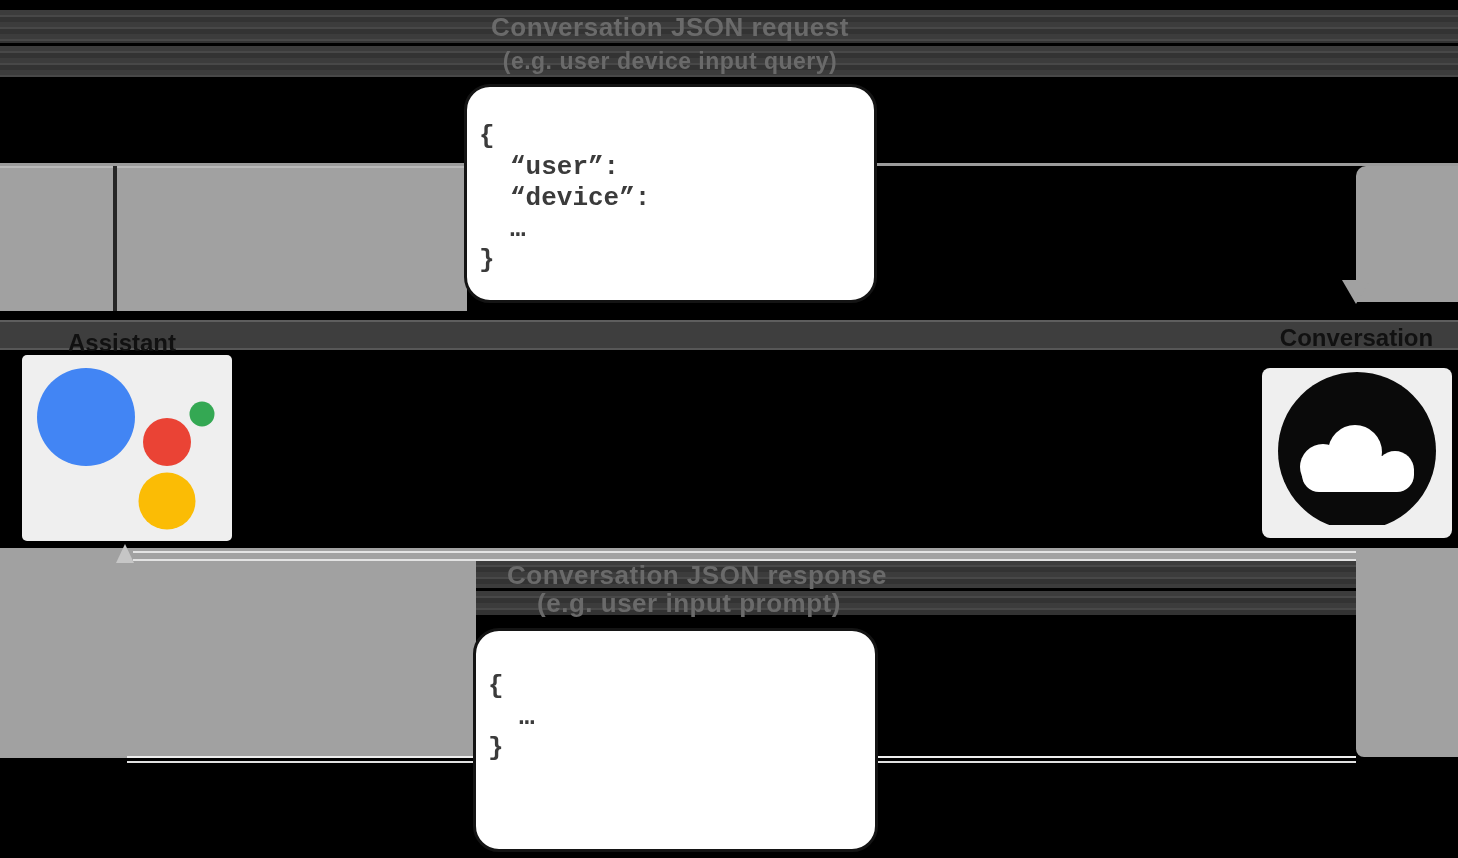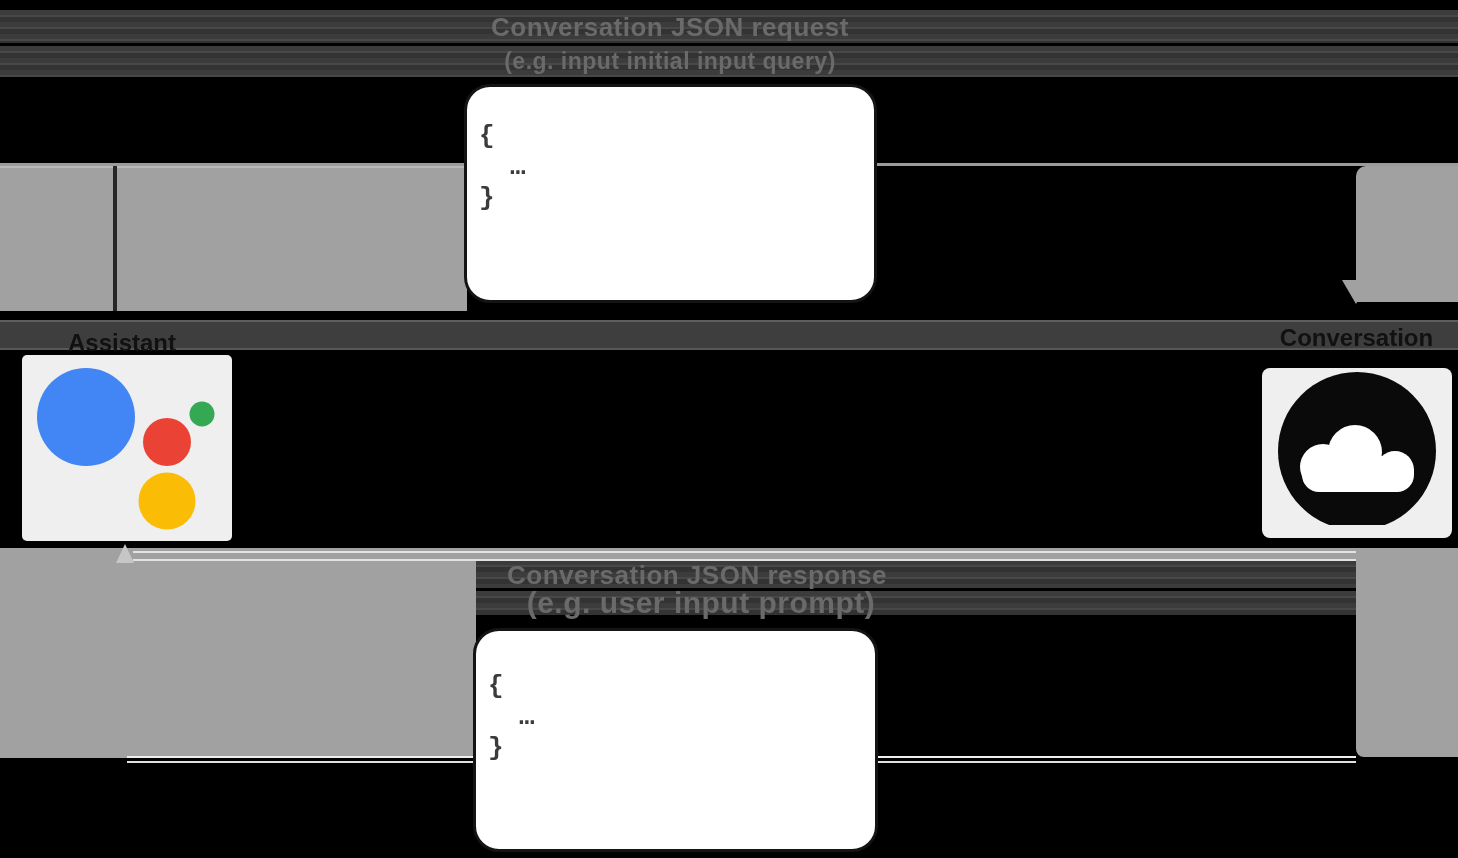--- a/index.html
+++ b/index.html
@@ -51,30 +51,32 @@
   .light-line{background:#e3e3e3;}
 </style>
 </head>
 <body>
 
 <div id="stage">
 
   <div class="abs stripe-band" style="left:0;top:10;width:1458px;height:33px;top:10px;"></div>
   <div class="abs stripe-band" style="left:0;top:46px;width:1458px;height:31px;"></div>
   <div class="abs title-line" style="left:0;top:12px;width:1340px;font-size:26px;line-height:30px;">Conversation JSON request</div>
-  <div class="abs title-line" style="left:0;top:47px;width:1340px;font-size:23px;line-height:29px;">(e.g. input initial input query)</div>
+  <div class="abs title-line" style="left:0;top:47px;width:1340px;font-size:23px;line-height:29px;">(e.g. user device input query)</div>
 
   <div class="abs" style="left:0;top:163px;width:1458px;height:3px;background:#9b9b9b;"></div>
   <div class="abs gray" style="left:0;top:166px;width:467px;height:145px;border-top:2px solid #b9b9b9;box-sizing:border-box;"></div>
   <div class="abs gray" style="left:1356px;top:166px;width:102px;height:136px;border-top-left-radius:10px;"></div>
   <div class="abs" style="left:113px;top:166px;width:4px;height:145px;background:#262626;"></div>
   <div class="abs arrowhead-down" style="left:1342px;top:280px;"></div>
 
   <div class="abs code-box" style="left:464px;top:84px;width:413px;height:219px;padding:34px 0 0 12px;">
     <div class="code-line">{</div>
+    <div class="code-line indent">“user”:</div>
+    <div class="code-line indent">“device”:</div>
     <div class="code-line indent">…</div>
     <div class="code-line">}</div>
   </div>
 
   <div class="abs actor-bar" style="left:0;top:320px;width:1458px;height:26px;"></div>
   <div class="abs actor-label" style="left:0;top:321px;width:244px;margin-top:8px;">Assistant</div>
   <div class="abs actor-label" style="left:1254px;top:324px;width:205px;">Conversation</div>
 
   <div class="abs card" style="left:22px;top:355px;width:210px;height:186px;border-radius:5px;">
     <svg width="210" height="186">
@@ -108,21 +110,21 @@
   <div class="abs gray" style="left:0;top:548px;width:1458px;height:13px;"></div>
   <div class="abs gray" style="left:0;top:548px;width:476px;height:210px;"></div>
   <div class="abs gray" style="left:1356px;top:548px;width:102px;height:209px;border-bottom-left-radius:8px;"></div>
   <div class="abs light-line" style="left:133px;top:551px;width:1223px;height:2px;"></div>
   <div class="abs light-line" style="left:133px;top:559px;width:1223px;height:2px;"></div>
   <div class="abs light-line" style="left:127px;top:756px;width:1229px;height:2px;background:#eeeeee;"></div>
   <div class="abs light-line" style="left:127px;top:761px;width:1229px;height:2px;background:#e0e0e0;"></div>
   <div class="abs arrowhead-up" style="left:116px;top:544px;"></div>
 
   <div class="abs title-line" style="left:12px;top:561px;width:1370px;font-size:26px;line-height:28px;">Conversation JSON response</div>
-  <div class="abs title-line" style="left:16px;top:591px;width:1370px;font-size:30px;line-height:24px;">(e.g. user input prompt)</div>
+  <div class="abs title-line" style="left:4px;top:591px;width:1370px;font-size:26px;line-height:24px;">(e.g. user input prompt)</div>
 
   <div class="abs code-box" style="left:473px;top:628px;width:405px;height:224px;padding:40px 0 0 12px;">
     <div class="code-line">{</div>
     <div class="code-line indent">…</div>
     <div class="code-line">}</div>
   </div>
 
 </div>
 
 </body></html>

